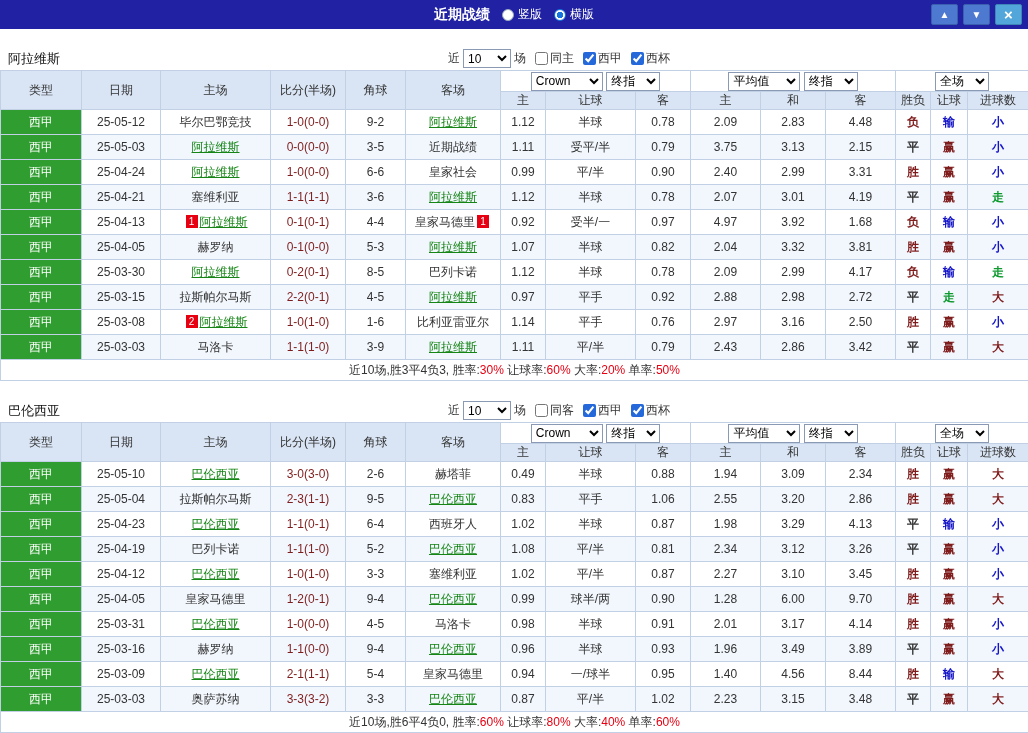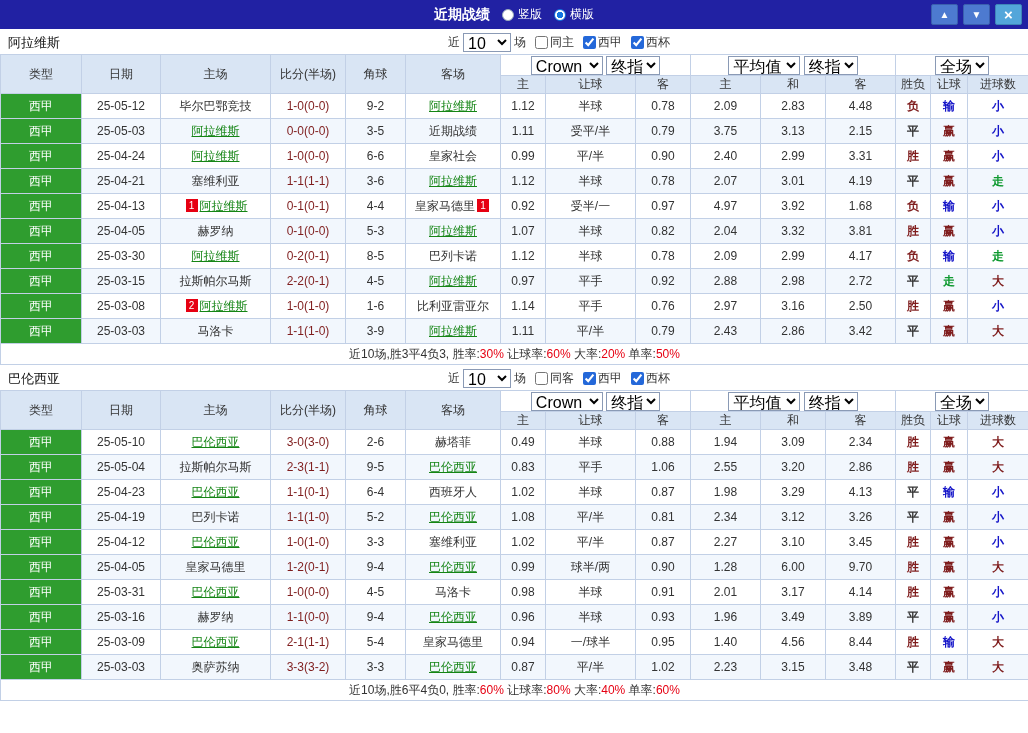--- a/index.html
+++ b/index.html
@@ -43,41 +43,41 @@
     border: 1px solid #3a5fae;
     background: #4d7ad0;
     color: #fff; font-size: 10px;
     border-radius: 2px;
     display: flex; align-items: center; justify-content: center;
     cursor: pointer;
     font-family: inherit;
   }
   .tb-btn.close { background: #53a6da; border-color: #3e86b8; font-size: 15px; font-weight: bold; }
   
-  .section { margin-top: 2px; }
+  .section { margin-top: 18px; }
   .section-header {
     height: 23px;
     position: relative;
     display: flex;
     align-items: center;
     padding-left: 8px;
   }
   .team-name { font-size: 13px; color: #111; }
   .section-controls {
     position: absolute;
     left: 448px;
     display: flex;
     align-items: center;
     gap: 3px;
     font-size: 12px;
   }
   .section-controls label { display: inline-flex; align-items: center; gap: 1px; cursor: pointer; }
   input[type=checkbox] { width: 13px; height: 13px; accent-color: #2468d9; margin: 0 1px 0 6px; }
   select {
-    font-size: 16px;
+    font-size: 12px;
     height: 19px;
     font-family: inherit;
     border: 1px solid #8a9ab5;
     background: #fff;
   }
   .sel-count { width: 48px; }
   .sel-m { width: 72px; }
   .sel-s { width: 54px; }
   
   table { border-collapse: collapse; table-layout: fixed; width: 1028px; }

